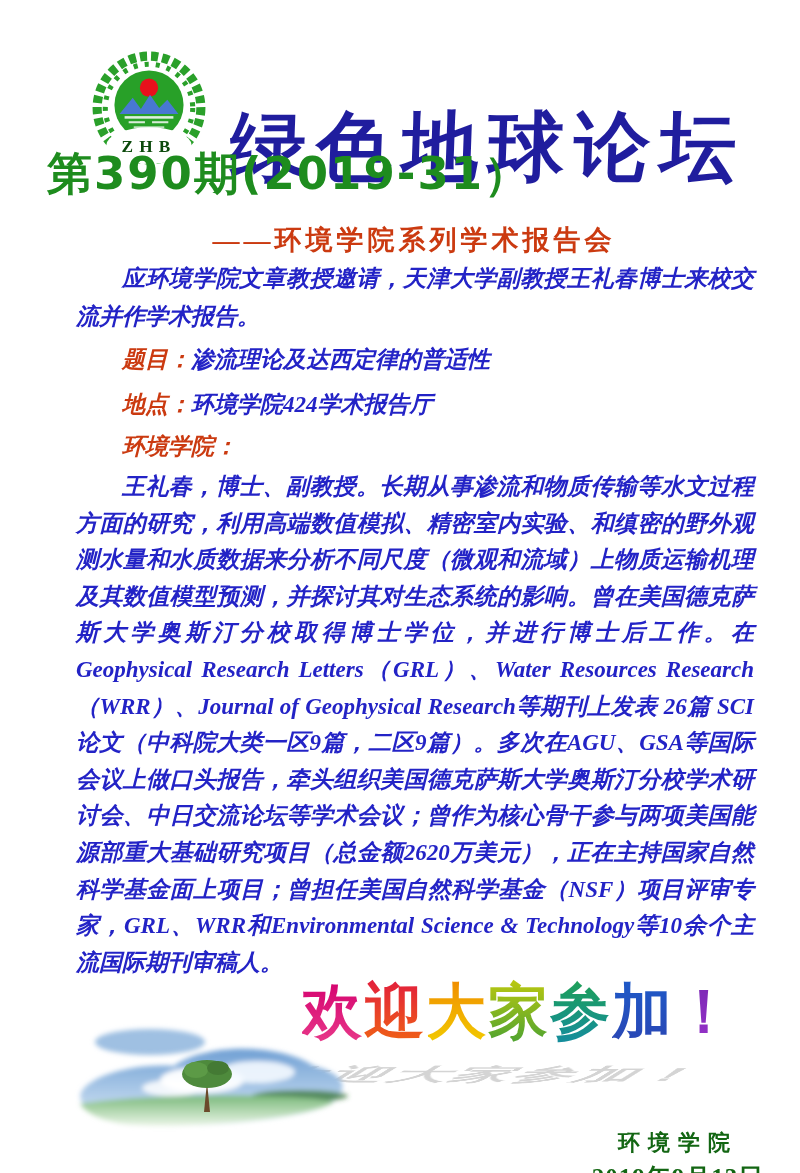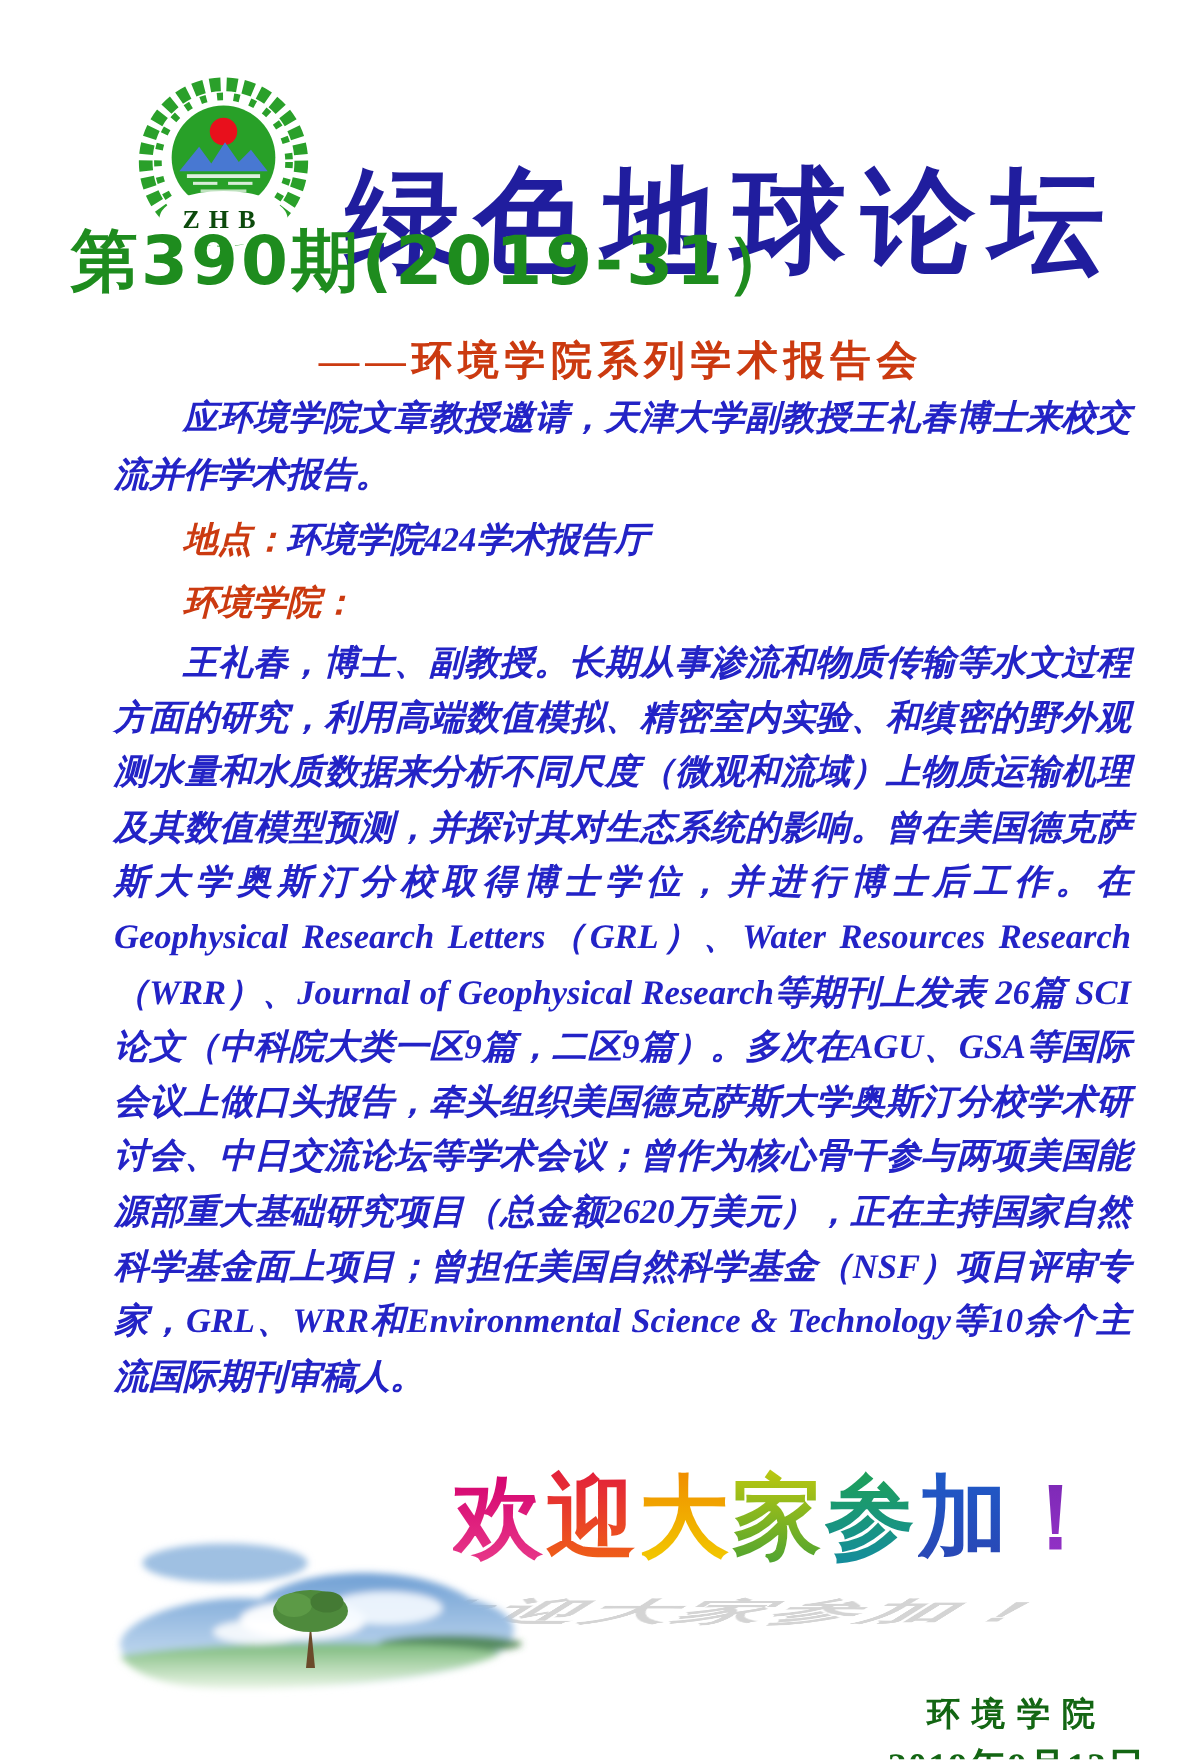--- a/index.html
+++ b/index.html
@@ -85,20 +85,23 @@
 
   <h1 class="main-title">绿色地球论坛</h1>
   <div class="issue-line">第390期(2019-31）</div>
   <div class="subtitle-line">——环境学院系列学术报告会</div>
 
   <div class="content">
     <p class="intro">应环境学院文章教授邀请，天津大学副教授王礼春博士来校交流并作学术报告。</p>
 
     <div class="details">
       <div class="detail-row">
+        <span class="detail-label">题目：</span><span class="detail-value">渗流理论及达西定律的普适性</span>
+      </div>
+      <div class="detail-row">
         <span class="detail-label">地点：</span><span class="detail-value">环境学院424学术报告厅</span>
       </div>
     </div>
 
     <div class="bio-heading">环境学院：</div>
     <p class="bio">王礼春，博士、副教授。长期从事渗流和物质传输等水文过程方面的研究，利用高端数值模拟、精密室内实验、和缜密的野外观测水量和水质数据来分析不同尺度（微观和流域）上物质运输机理及其数值模型预测，并探讨其对生态系统的影响。曾在美国德克萨斯大学奥斯汀分校取得博士学位，并进行博士后工作。在Geophysical Research Letters（GRL）、Water Resources Research（WRR）、Journal of Geophysical Research等期刊上发表 26篇 SCI 论文（中科院大类一区9篇，二区9篇）。多次在AGU、GSA等国际会议上做口头报告，牵头组织美国德克萨斯大学奥斯汀分校学术研讨会、中日交流论坛等学术会议；曾作为核心骨干参与两项美国能源部重大基础研究项目（总金额2620万美元），正在主持国家自然科学基金面上项目；曾担任美国自然科学基金（NSF）项目评审专家，GRL、WRR和Environmental Science &amp; Technology等10余个主流国际期刊审稿人。</p>
   </div>
 
   <div class="welcome-wrap">
     <p class="welcome-shadow">欢迎大家参加！</p>

